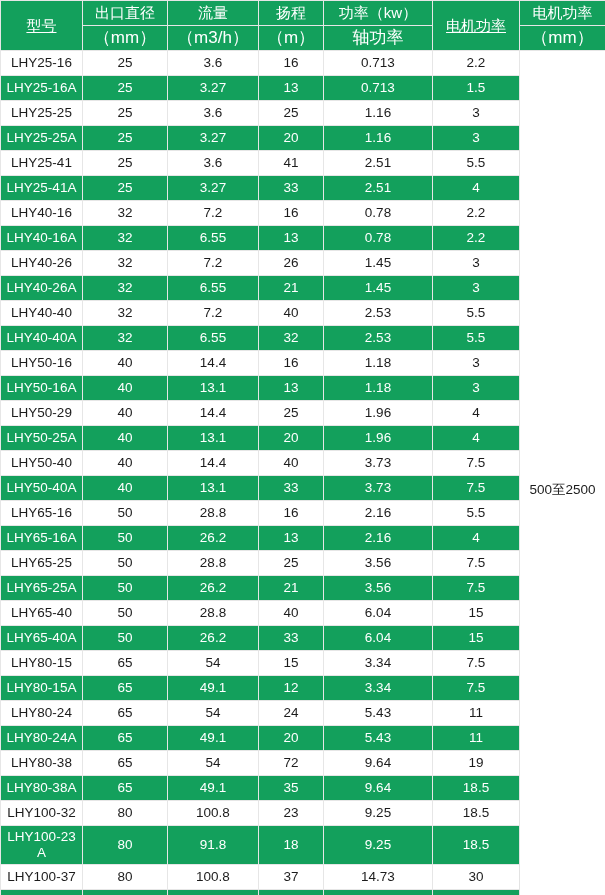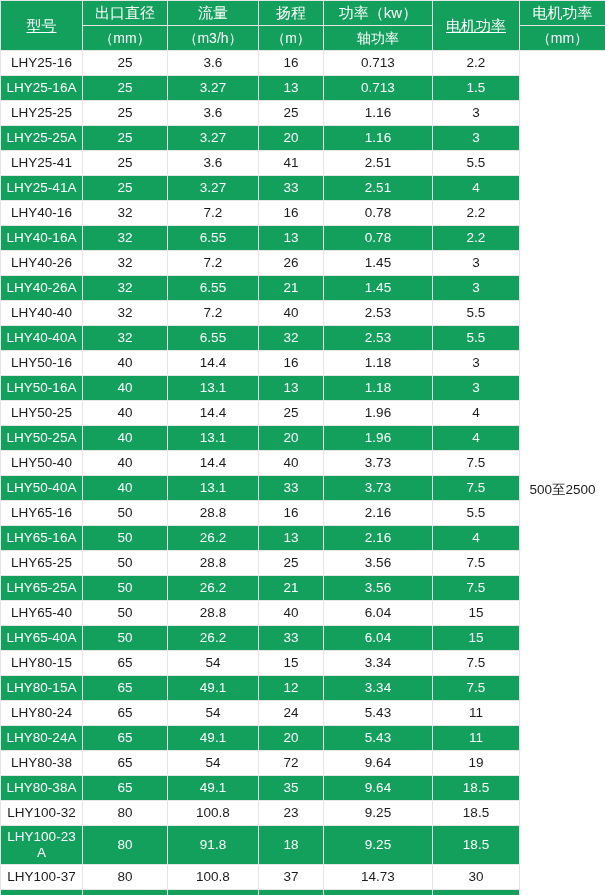--- a/index.html
+++ b/index.html
@@ -43,21 +43,21 @@
     font-weight: normal;
     font-size: 15px;
     height: 24px;
     border-color: #ffffff;
   }
   thead th.span2 {
     height: 48px;
     text-decoration: underline;
   }
   thead th.sub {
-    font-size: 14px;
+    font-size: 17px;
     margin-top: 17px;
   }
 
   
   tbody tr td {
     height: 24px;
     font-size: 13.5px;
   }
   tbody tr.white td {
     background: #ffffff;
@@ -223,21 +223,21 @@
       </tr>
       <tr class="green">
         <td class="model">LHY50-16A</td>
         <td>40</td>
         <td>13.1</td>
         <td>13</td>
         <td>1.18</td>
         <td>3</td>
       </tr>
       <tr class="white">
-        <td class="model">LHY50-25</td>
+        <td class="model">LHY50-29</td>
         <td>40</td>
         <td>14.4</td>
         <td>25</td>
         <td>1.96</td>
         <td>4</td>
       </tr>
       <tr class="green">
         <td class="model">LHY50-25A</td>
         <td>40</td>
         <td>13.1</td>

